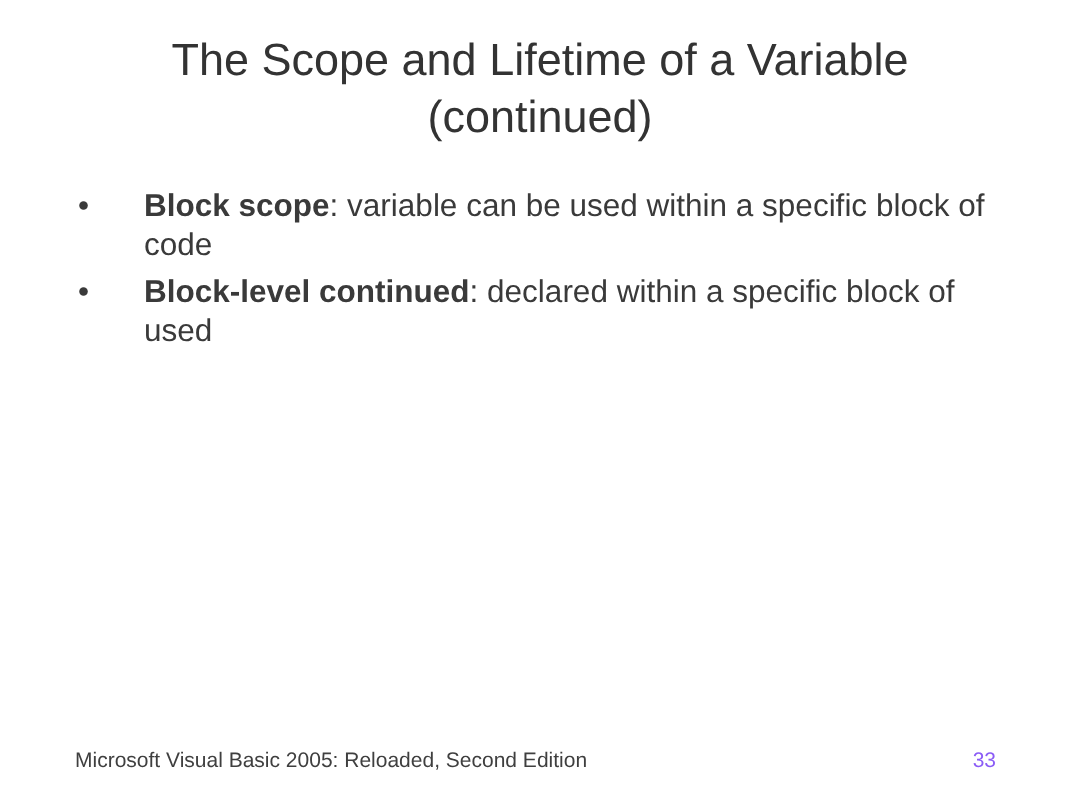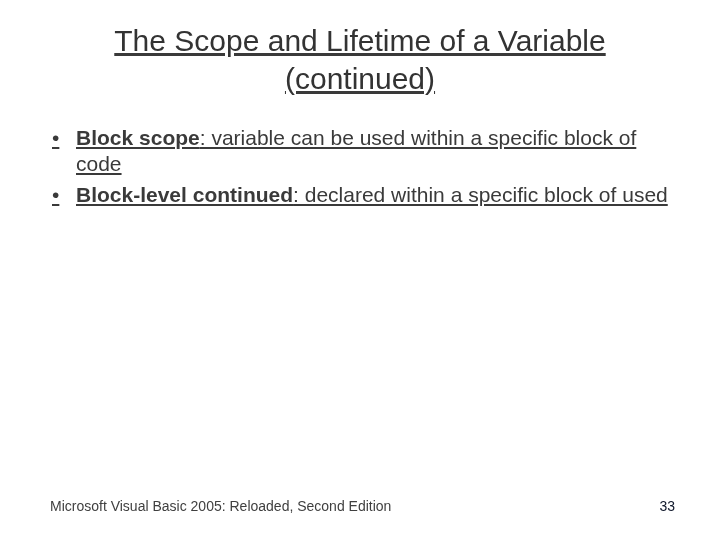--- a/index.html
+++ b/index.html
@@ -11,21 +11,20 @@
     font-family: Arial, Helvetica, sans-serif;
     color: #3a3a3a;
     position: relative;
     overflow: hidden;
   }
   .slide {
     width: 720px;
     height: 540px;
     position: relative;
     box-sizing: border-box;
-    text-decoration: underline;
   }
   .title {
     text-align: center;
     font-size: 30px;
     font-weight: 400;
     color: #333333;
     margin: 0;
     padding: 22px 40px 0 40px;
     line-height: 1.25;
   }
@@ -40,37 +39,38 @@
     margin-bottom: 4px;
   }
   .bullet .dot {
     width: 24px;
     flex: 0 0 24px;
     text-align: left;
     padding-left: 2px;
   }
   .bullet .text {
     flex: 1;
+    margin-left: 20px;
   }
   .bold {
     font-weight: 700;
   }
   .footer {
     position: absolute;
     left: 50px;
-    right: 45px;
+    right: 56px;
     bottom: 26px;
     display: flex;
     justify-content: space-between;
     align-items: baseline;
     font-size: 14px;
     color: #3f3f3f;
   }
   .pagenum {
-    color: #0f172a;
+    color: #8b5cf6;
   }
 </style>
 </head>
 <body>
 
 <div class="slide">
 
   <h1 class="title">The Scope and Lifetime of a Variable (continued)</h1>
 
   <div class="body">

